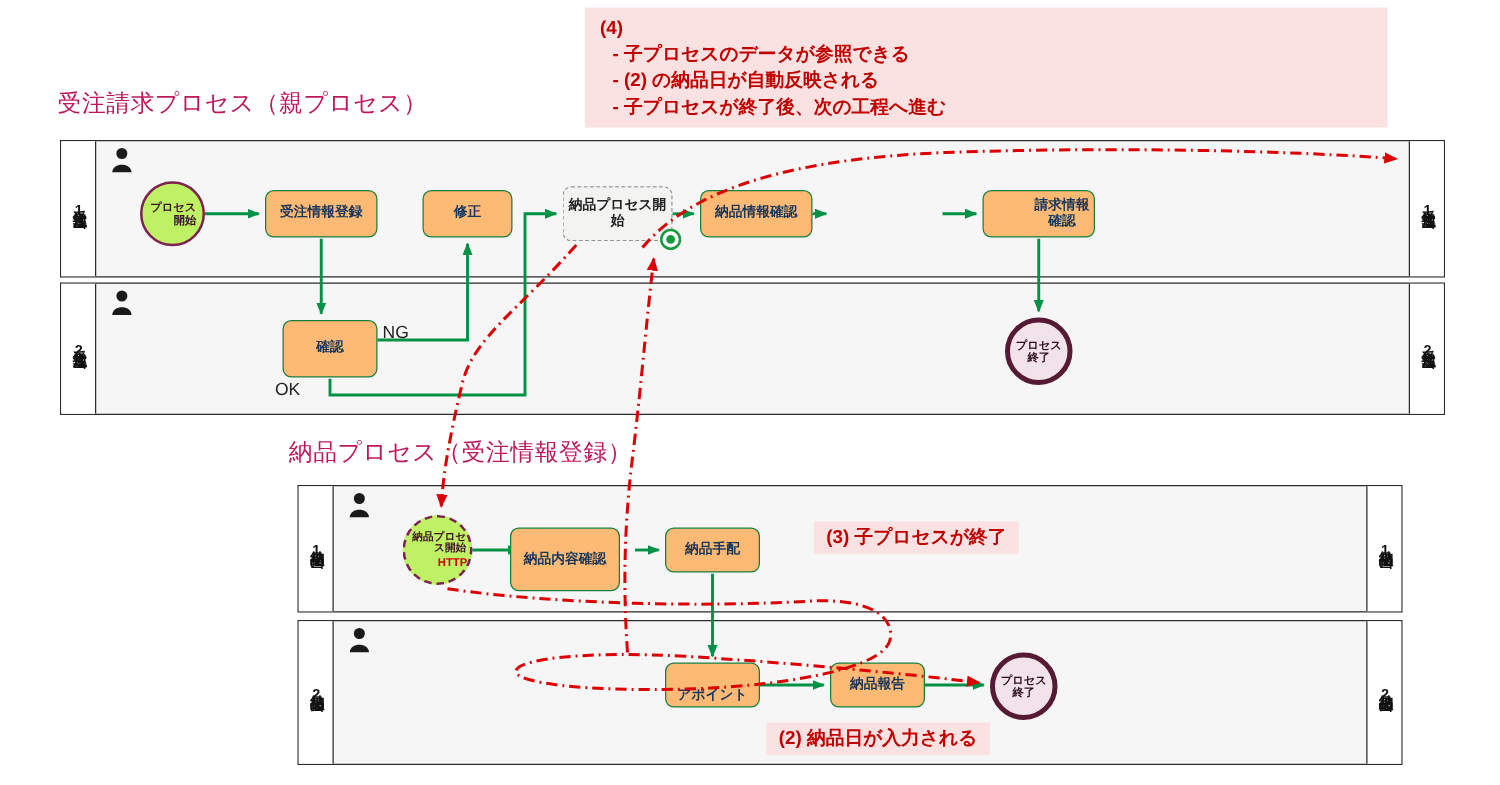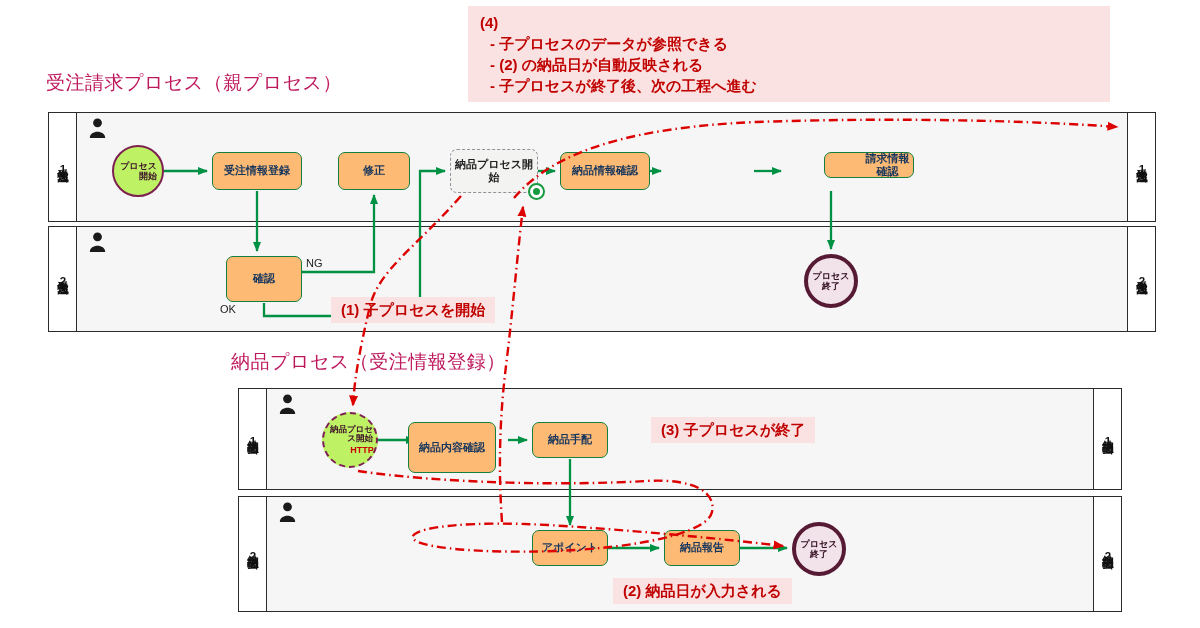--- a/index.html
+++ b/index.html
@@ -29,21 +29,21 @@
 
   .event { border-radius: 50%; font-size: 9px; font-weight: bold; line-height: 1.15; }
   .event.start { background: #bef264; border: 2.5px solid #7c2150; color: #3d1028; text-align: right; }
   .event.start .ev-label { display: block; width: 38px; }
   .event.start.dashed { border-style: dashed; font-size: 8.5px; }
   .event.start.dashed .ev-label { width: 46px; }
   .ev-sub { display: block; color: #cc0000; font-size: 9px; font-weight: bold; margin-top: 1px; padding-left: 24px; }
   .event.end { background: #f2e2ea; border: 4.5px solid #571a34; color: #2f0d1e; }
   .event.end .ev-label { display: block; width: 38px; }
 
-  .edge-label { position: absolute; z-index: 3; font-size: 11px; color: #222; }
+  .edge-label { position: absolute; z-index: 3; font-size: 14px; color: #222; }
 
   .note { position: absolute; background: #fbe2e2; color: #c00000; font-weight: bold; font-size: 15px; z-index: 4; padding: 3px 10px; line-height: 1.35; white-space: nowrap; }
   .note4 { padding: 6px 12px; line-height: 1.4; white-space: normal; }
   .note4-line { padding-left: 10px; }
 </style>
 </head>
 <body>
 
 <div class="canvas">
 
@@ -154,21 +154,21 @@
   </div>
   <div class="node task gray" style="left:450px;top:149px;width:88px;height:44px;">
     <span>納品プロセス開始</span>
     <span class="badge">
         <span class="badge-dot"></span>
       </span>
   </div>
   <div class="node task" style="left:560px;top:152px;width:90px;height:38px;">
     <span>納品情報確認</span>
   </div>
-  <div class="node task" style="left:824px;top:152px;width:90px;height:26px;padding-left:39px;">
+  <div class="node task" style="left:786px;top:152px;width:90px;height:38px;padding-left:39px;">
     <span>請求情報確認</span>
   </div>
 
   <div class="node task" style="left:226px;top:256px;width:76px;height:46px;text-align:right;">
     <span>確認</span>
   </div>
   <div class="node event end" style="left:804px;top:254px;width:54px;height:54px;">
     <span class="ev-label">プロセス終了</span>
   </div>
 
@@ -176,31 +176,30 @@
     <span class="ev-label">納品プロセス開始</span>
     <span class="ev-sub">HTTP</span>
   </div>
   <div class="node task" style="left:408px;top:422px;width:88px;height:51px;">
     <span>納品内容確認</span>
   </div>
   <div class="node task" style="left:532px;top:422px;width:76px;height:36px;">
     <span>納品手配</span>
   </div>
 
-  <div class="node task" style="left:532px;top:530px;width:76px;height:36px;">
+  <div class="node task" style="left:532px;top:530px;width:76px;height:36px;justify-content:flex-end;">
     <span>アポイント</span>
   </div>
   <div class="node task" style="left:664px;top:530px;width:76px;height:36px;">
     <span>納品報告</span>
   </div>
   <div class="node event end" style="left:792px;top:522px;width:54px;height:54px;">
     <span class="ev-label">プロセス終了</span>
   </div>
 
-  <div class="note" style="left:331px;top:297px;">(1) 子プロセスを開始</div>
   <div class="note" style="left:651px;top:417px;">(3) 子プロセスが終了</div>
   <div class="note" style="left:613px;top:578px;">(2) 納品日が入力される</div>
 
   <svg class="layer red-layer" width="1200" height="628">
     <defs>
       <marker id="arrow-red" markerWidth="12" markerHeight="10" refX="9.5" refY="4.5" orient="auto" markerUnits="userSpaceOnUse">
         <path d="M0 0 L11 4.5 L0 9 Z" fill="#dd0000"></path>
       </marker>
     </defs>
     <g stroke="#dd0000" stroke-width="2.4" fill="none" stroke-dasharray="9 4 1.5 4">

